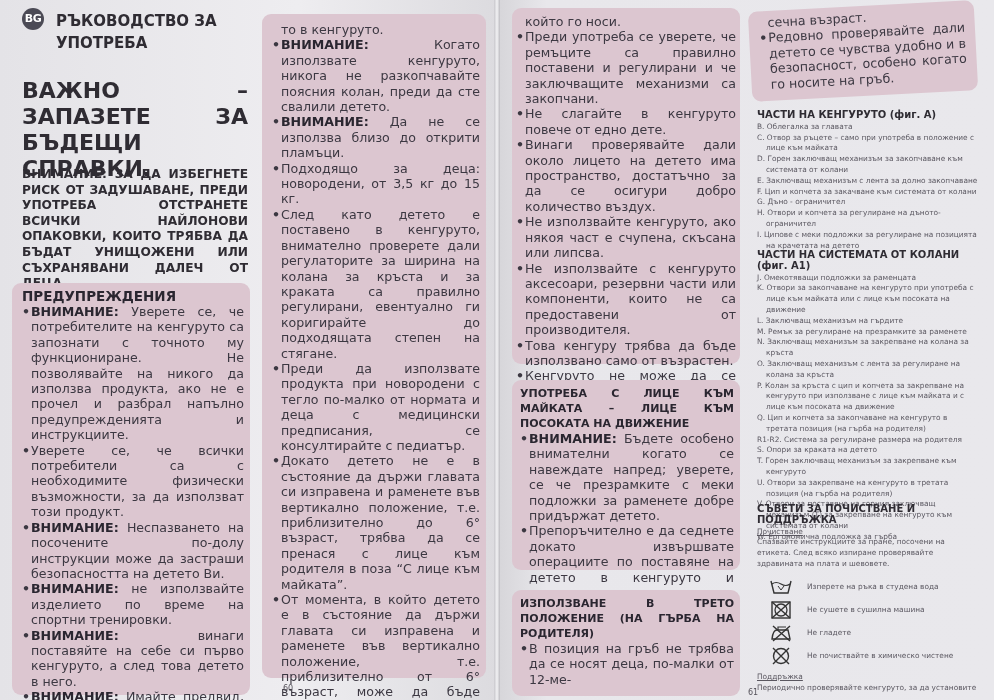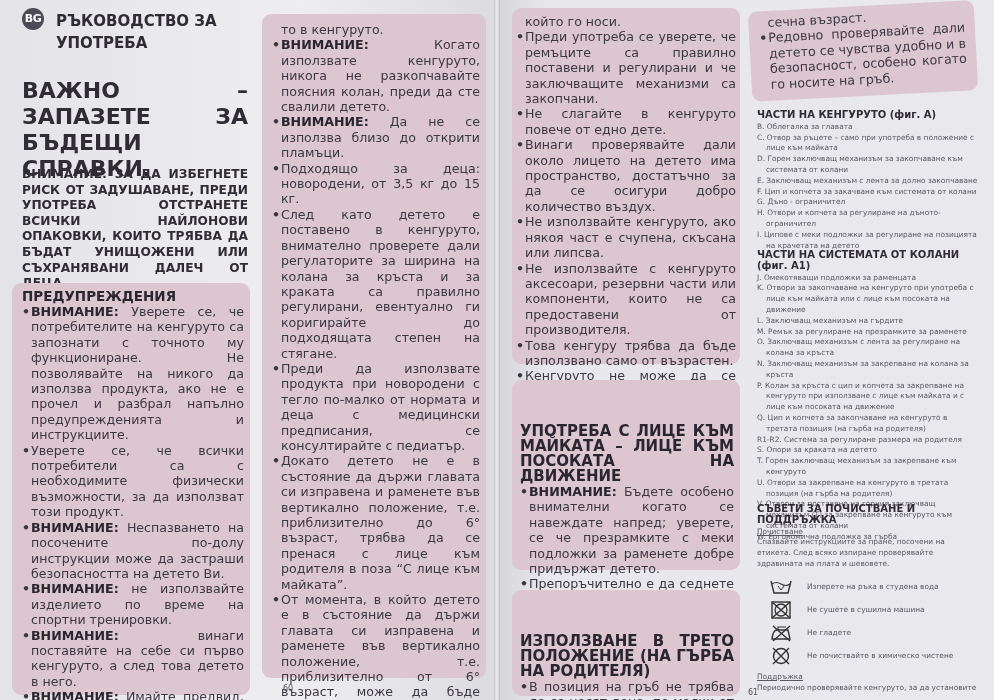--- a/index.html
+++ b/index.html
@@ -17,21 +17,21 @@
   .warn-caps { position: absolute; left: 22px; top: 167px; width: 226px; font-size: 12.2px; font-weight: bold; line-height: 15.6px; color: #2f2c33; text-align: justify; }
 
   .pink { position: absolute; background: #dcc6d0; border-radius: 9px; }
   .col { position: absolute; font-size: 12.6px; line-height: 15.4px; color: #3c3842; }
   .col .head { font-weight: bold; font-size: 13.5px; color: #2a2630; line-height: 15px; }
   .col .item { position: relative; padding-left: 9px; text-align: justify; }
   .col .item::before { content: "•"; position: absolute; left: 0; top: 0; font-weight: bold; }
   .col .cont { text-align: justify; }
   .col b { color: #2a2630; }
 
-  .section-head { font-weight: bold; font-size: 15px; line-height: 15px; color: #2a2630; text-align: justify; margin-top: 38px; }
+  .section-head { font-weight: bold; font-size: 11px; line-height: 15px; color: #2a2630; text-align: justify; }
   .page-num { position: absolute; font-size: 8px; color: #55525a; }
 
   .parts { position: absolute; left: 757px; width: 222px; font-size: 7.4px; line-height: 10.8px; color: #5a5760; }
   .parts .ph { font-size: 10px; font-weight: bold; color: #2f2c33; margin-bottom: 1px; }
   .parts .pi { padding-left: 9px; text-indent: -9px; }
   .care-row { display: flex; align-items: center; height: 23px; }
   .care-icon { width: 24px; height: 18px; margin-left: 12px; margin-right: 14px; display: flex; align-items: center; justify-content: center; }
   .underline { text-decoration: underline; }
 </style>
 </head>
@@ -128,22 +128,22 @@
       </div>
   </div>
 
   <div class="parts" style="top:250px;">
     <div class="ph">ЧАСТИ НА СИСТЕМАТА ОТ КОЛАНИ (фиг. А1)</div>
     <div id="harness-list">
         <div class="pi">J. Омекотяващи подложки за раменцата</div>
         <div class="pi">K. Отвори за закопчаване на кенгуруто при употреба с лице към майката или с лице към посоката на движение</div>
         <div class="pi">L. Заключващ механизъм на гърдите</div>
         <div class="pi">M. Ремък за регулиране на презрамките за раменете</div>
+        <div class="pi">N. Заключващ механизъм за закрепване на колана за кръста</div>
         <div class="pi">O. Заключващ механизъм с лента за регулиране на колана за кръста</div>
-        <div class="pi">N. Заключващ механизъм за закрепване на колана за кръста</div>
         <div class="pi">P. Колан за кръста с цип и копчета за закрепване на кенгуруто при използване с лице към майката и с лице към посоката на движение</div>
         <div class="pi">Q. Цип и копчета за закопчаване на кенгуруто в третата позиция (на гърба на родителя)</div>
         <div class="pi">R1-R2. Система за регулиране размера на родителя</div>
         <div class="pi">S. Опори за краката на детето</div>
         <div class="pi">T. Горен заключващ механизъм за закрепване към кенгуруто</div>
         <div class="pi">U. Отвори за закрепване на кенгуруто в третата позиция (на гърба на родителя)</div>
         <div class="pi">V. Отвори за поставяне на горния заключващ механизъм (T) за закрепване на кенгуруто към системата от колани</div>
         <div class="pi">W. Ергономична подложка за гърба</div>
       </div>
   </div>

